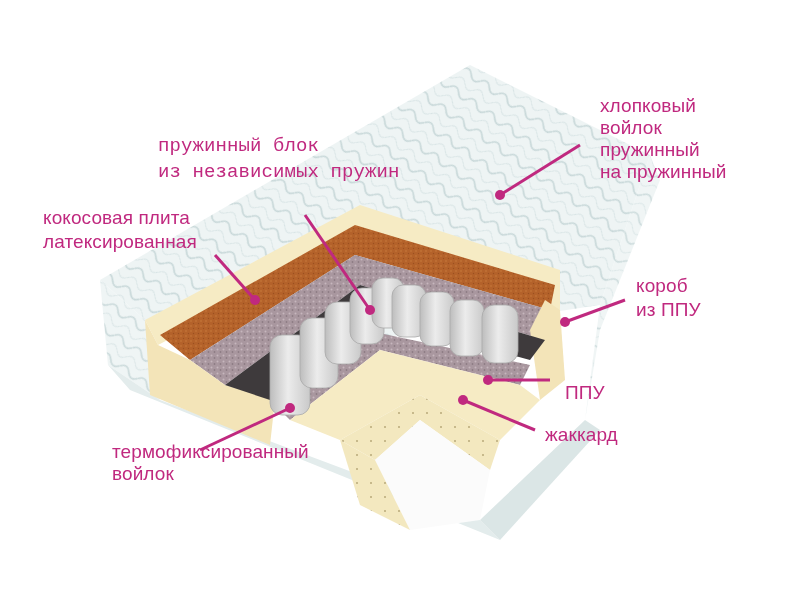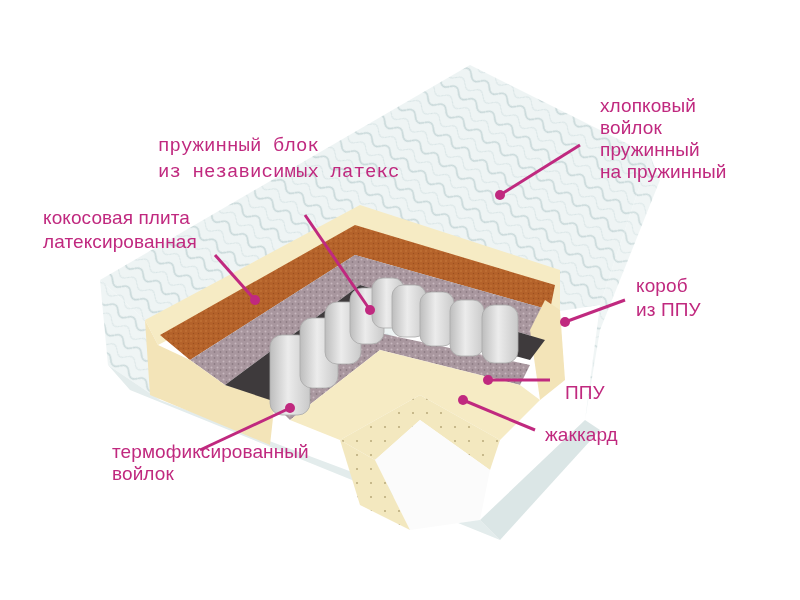--- a/index.html
+++ b/index.html
@@ -109,21 +109,21 @@
 
   <div class="label" style="left:600px;top:95px;">
     <span>хлопковый</span>
     <span>войлок</span>
     <span>пружинный</span>
     <span>на пружинный</span>
   </div>
 
   <div class="label" style="left:158px;top:135px;font-family:Liberation Mono, monospace;">
     <span>пружинный блок</span>
-    <span style="margin-top:4px;">из независимых латекс</span>
+    <span style="margin-top:4px;">из независимых пружин</span>
   </div>
 
   <div class="label" style="left:636px;top:275px;">
     <span>короб</span>
     <span style="margin-top:2px;">из ППУ</span>
   </div>
 
   <div class="label" style="left:43px;top:207px;">
     <span>кокосовая плита</span>
     <span style="margin-top:2px;">латексированная</span>

